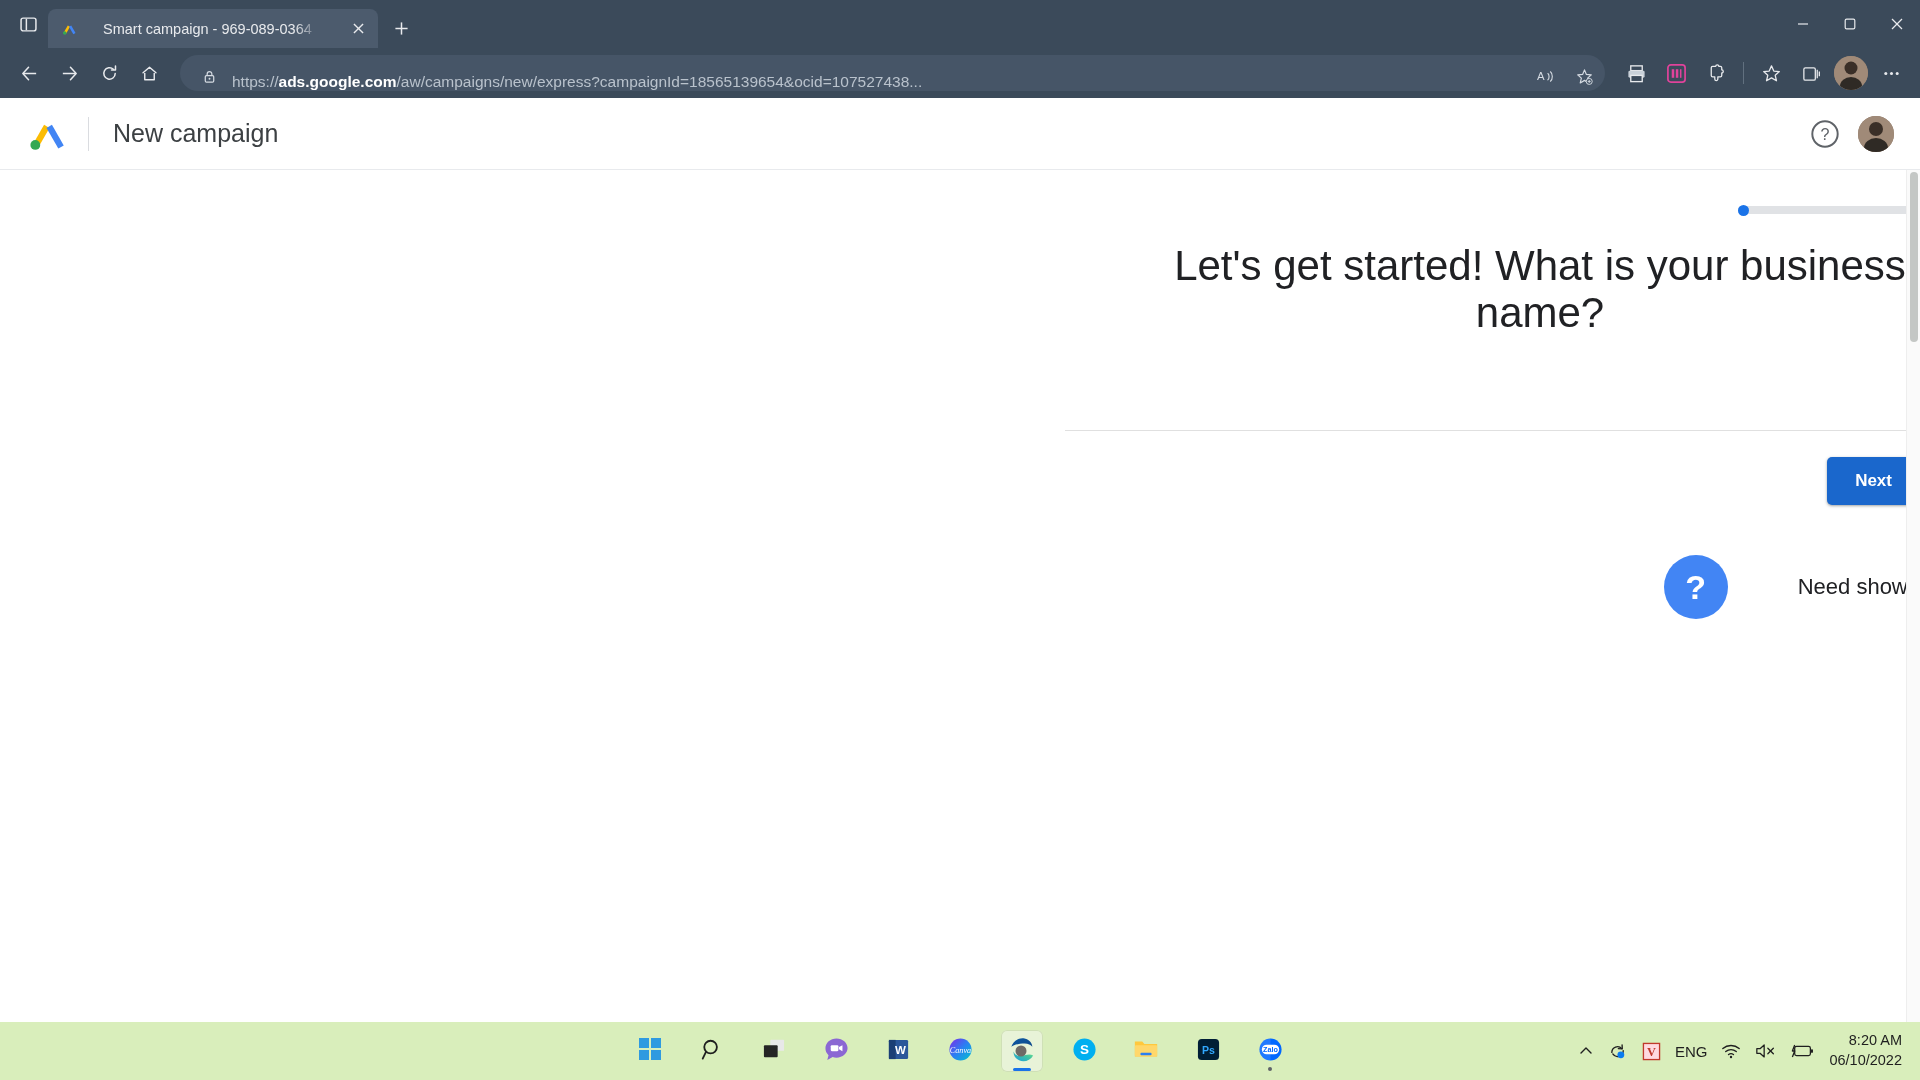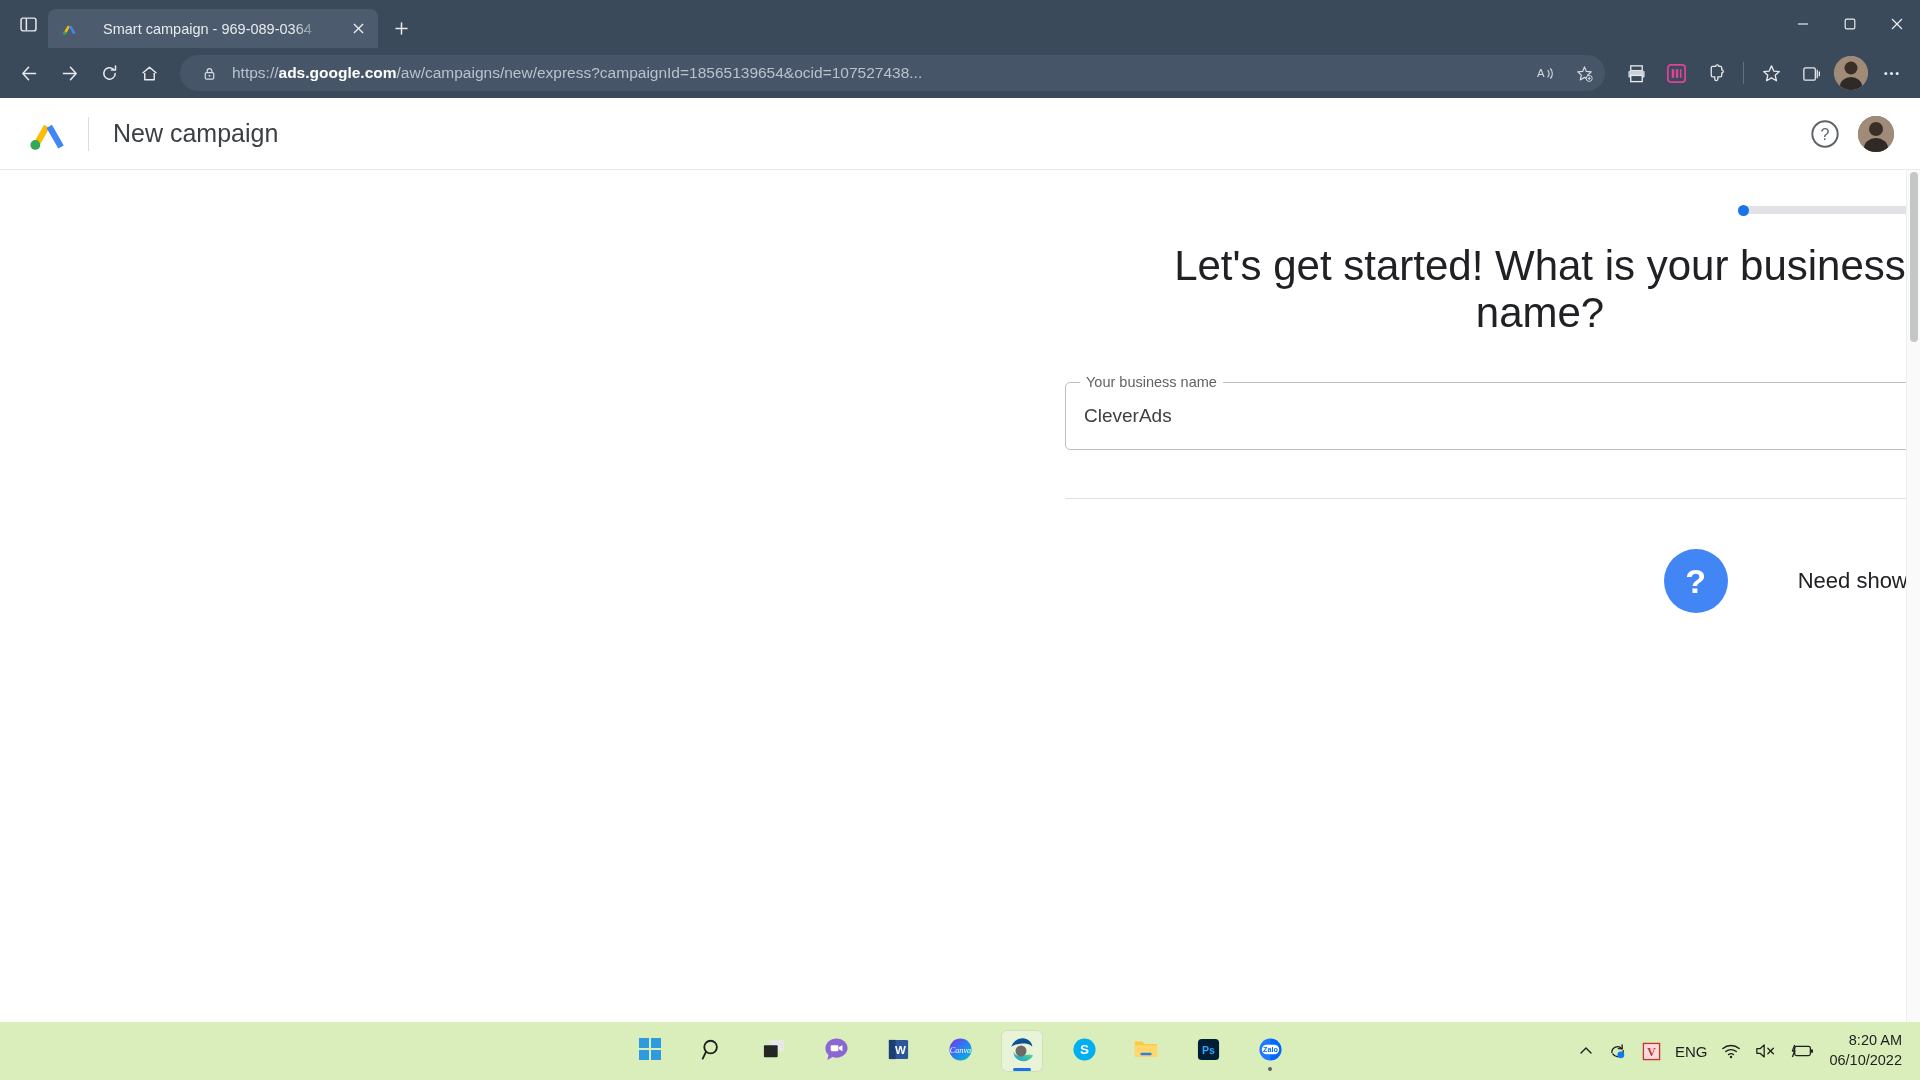--- a/index.html
+++ b/index.html
@@ -30,21 +30,21 @@
   }
   .tab-close { width:24px; height:24px; border-radius:4px; display:flex; align-items:center; justify-content:center; color:#e8eaed; font-size:16px; cursor:pointer; }
   .newtab { width:34px; height:34px; margin:0 0 3px 6px; border-radius:6px; display:flex; align-items:center; justify-content:center; color:#e8eaed; font-size:22px; font-weight:300; cursor:pointer; }
   .wincontrols { position:absolute; right:0; top:0; height:48px; display:flex; }
   .wc { width:47px; height:48px; display:flex; align-items:center; justify-content:center; color:#e8eaed; cursor:pointer; }
 
   
   .toolbar { height:50px; background:#3b4a5a; display:flex; align-items:center; padding:0 10px; gap:2px; }
   .tb-btn { width:38px; height:38px; border-radius:6px; display:flex; align-items:center; justify-content:center; color:#e8eaed; cursor:pointer; flex:0 0 38px; }
   .omnibox {
-    flex:1; height:36px; background:#44536550; background:#465567; border-radius:18px; display:flex; align-items:center;
+    flex:1; height:36px; background:#44536550; background:#465567; border-radius:18px; display:flex; align-items:flex-end;
     padding:0 6px 0 14px; margin:0 10px; gap:8px; min-width:0; cursor:text;
   }
   .omnibox .url { flex:1; min-width:0; white-space:nowrap; overflow:hidden; font-size:15.5px; color:#b9c2cc; }
   .omnibox .url b { color:#fff; font-weight:700; }
   .om-icon { width:30px; height:30px; border-radius:15px; display:flex; align-items:center; justify-content:center; color:#d5dbe2; cursor:pointer; flex:0 0 30px; }
   .tb-divider { width:1px; height:22px; background:#61707f; margin:0 6px; }
   .avatar-btn { width:34px; height:34px; border-radius:17px; overflow:hidden; margin:0 2px; cursor:pointer; flex:0 0 34px; background:#8d7b6c; display:flex; align-items:flex-end; justify-content:center; }
 
   
   .viewport { flex:1; background:#737373; position:relative; overflow:hidden; }
@@ -306,27 +306,26 @@
     <div class="content">
       <div class="content-inner">
 
         <div class="progress">
           <div class="progress-dot"></div>
         </div>
 
         <h1 class="page-title">Let's get started! What is your business name?</h1>
 
         <div class="form-wrap">
-          <div class="field">
-            <span class="field-label">Your business name</span>
-            <span class="field-value">CleverAds</span>
+
+          <div class="divider-line"></div>
+
+          <div class="actions">
+            <button class="next-btn">Next</button>
           </div>
-
-          <div class="divider-line"></div>
-
         </div>
 
 
         <div class="help-row">
           <span class="help-bubble">?</span>
           <span class="help-text">Need show?</span>
         </div>
 
       </div>
     </div>

